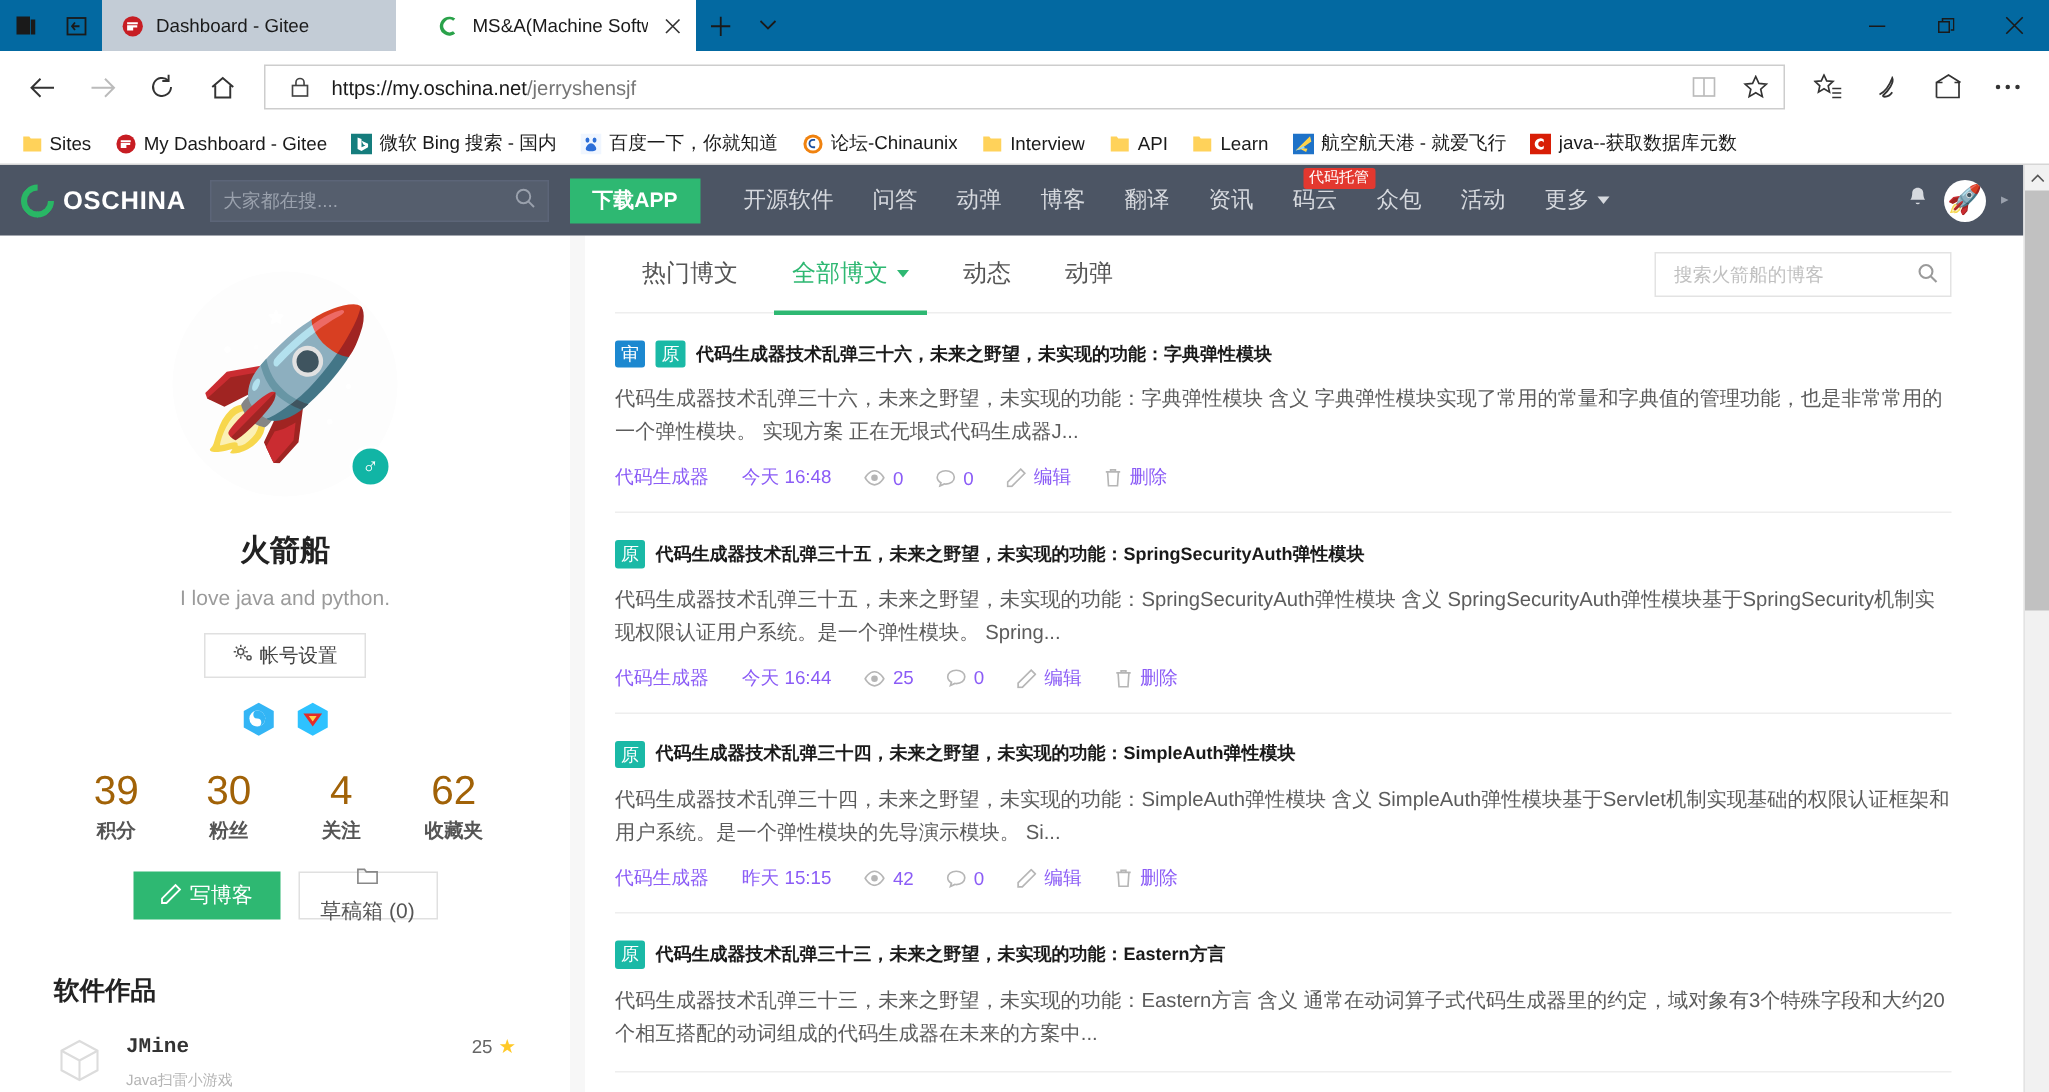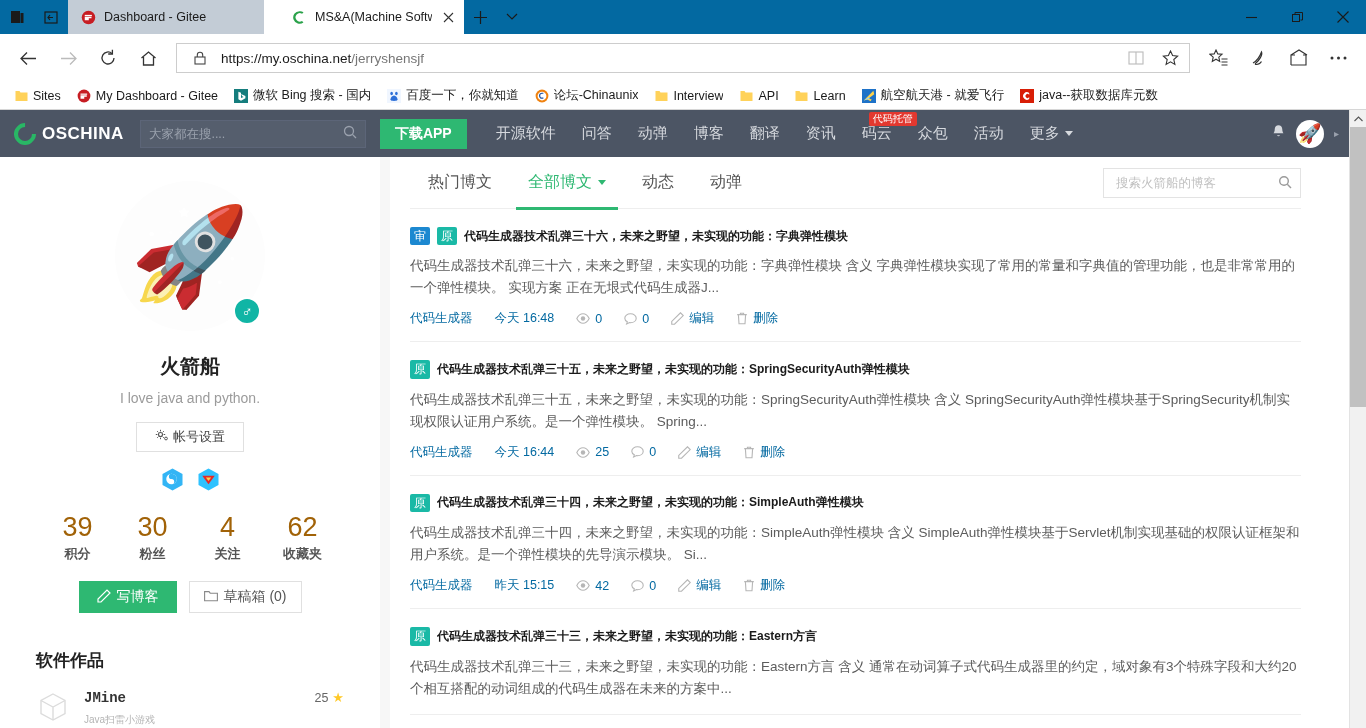--- a/index.html
+++ b/index.html
@@ -129,21 +129,21 @@
   .stat { text-align:center; flex:1; }
   .stat .n { font-size:27px; color:#a16207;text-align:center; }
   .stat .l { font-size:13px; color:#555; margin-top:2px; font-weight:bold; }
   .actions { display:flex; gap:12px; justify-content:center; margin-top:18px; }
   .btn-green {
     background:#2eb872; color:#fff; height:32px; padding:0 18px; display:flex; align-items:center;
     justify-content:center; gap:6px; font-size:14px;
   }
   .btn-white {
     background:#fff; color:#555; height:32px; padding:0 14px; display:flex; align-items:center;
-    justify-content:center; gap:6px; font-size:14px; border:1px solid #e0e0e0;
+    justify-content:center; gap:6px; font-size:14px; border:1px solid #e0e0e0;flex-direction:column;
   }
   .side-h { font-size:17px; font-weight:bold; color:#222; margin-top:36px; }
   .work { display:flex; align-items:flex-start; gap:14px; margin-top:18px; padding-bottom:16px; border-bottom:1px solid #eee;}
   .work-ico { width:34px; height:34px; flex:0 0 34px; color:#dcdcdc; display:flex; align-items:center; justify-content:center;}
   .work-body { flex:1; }
   .work-name { font-size:14px; font-weight:bold; color:#333;font-family:Liberation Mono, monospace; }
   .work-desc { font-size:10px; color:#b4b4b4; margin-top:7px; }
   .work-stars { font-size:12.5px; color:#666; display:flex; align-items:center; gap:4px; white-space:nowrap;}
   .star { color:#ffc928; font-size:13px; }
 
@@ -165,21 +165,21 @@
   .blog-search input::placeholder { color:#c0c0c0; }
   .blog-search .sico { color:#9a9a9a; }
 
   .post { padding:18px 0 14px; border-bottom:1px solid #eee; }
   .post-title { display:flex; align-items:center; gap:7px; flex-wrap:nowrap; }
   .pbadge { font-size:12px; color:#fff; padding:2px 4px; border-radius:2px; line-height:1.2; flex:0 0 auto;}
   .pbadge.audit { background:#1c88d0; }
   .pbadge.orig { background:#1ab9a6; }
   .ptext { font-size:12px; font-weight:bold; color:#1a1a1a; white-space:nowrap; overflow:hidden; }
   .post-sum { font-size:13.5px; color:#5c5c5c; line-height:22px; margin-top:10px; }
-  .post-meta { display:flex; align-items:center; gap:0; margin-top:11px; font-size:12.5px; color:#0369a1; }
+  .post-meta { display:flex; align-items:center; gap:0; margin-top:11px; font-size:12.5px; color:#8b5cf6; }
   .post-meta span.m { display:flex; align-items:center; gap:5px; margin-right:22px; white-space:nowrap;}
   .post-meta .mi { display:flex; align-items:center; }
 </style>
 </head>
 <body>
 
 <div id="browser">
 
   <div class="tabstrip">
     <div class="sys-ico">

